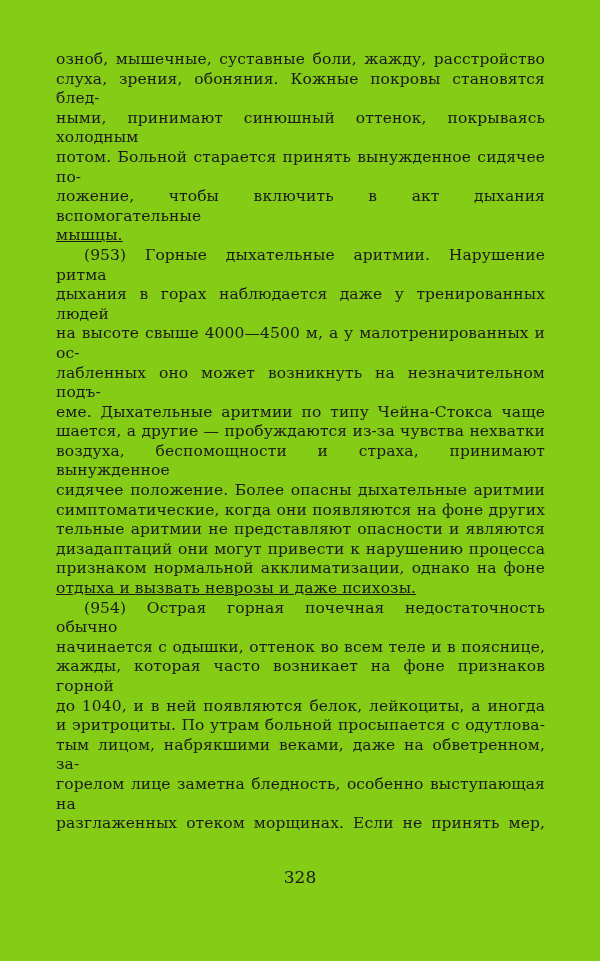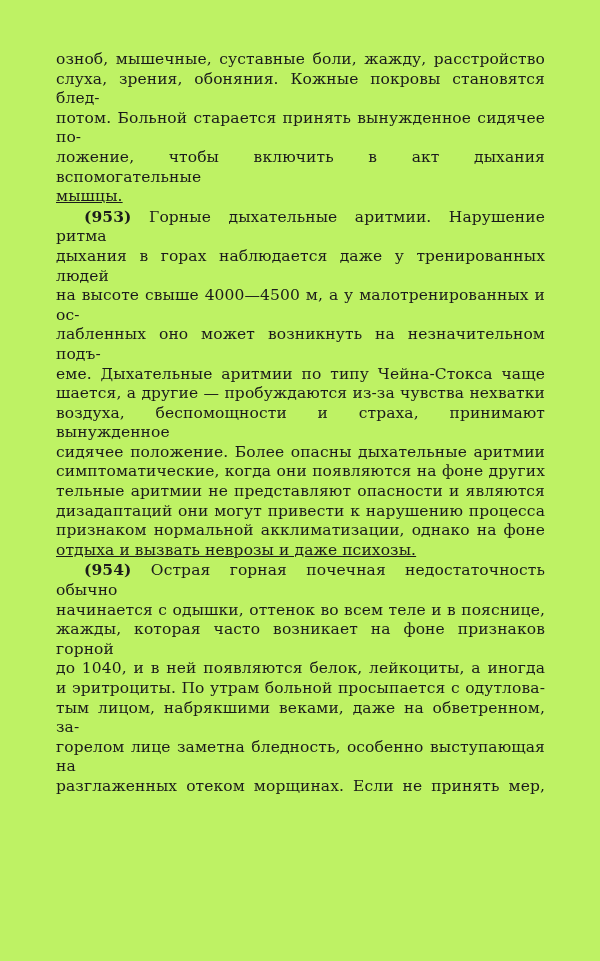--- a/index.html
+++ b/index.html
@@ -5,21 +5,21 @@
   html, body {
     margin: 0;
     padding: 0;
     background: #e8e8e6;
   }
   .book-page {
     position: relative;
     width: 600px;
     height: 961px;
     margin: 0 auto;
-    background: #bef264;
+    background: #84cc16;
     overflow: hidden;
     font-family: "DejaVu Serif", serif;
     color: #1b1b1b;
   }
   .text-block {
     position: absolute;
     left: 56px;
     top: 50px;
     width: 489px;
     font-size: 15.5px;
@@ -37,41 +37,42 @@
     min-height: 19.6px;
   }
   .line.last {
     text-align-last: left;
     text-decoration: underline;
   }
   .line.indent {
     text-indent: 28px;
   }
   .para-number {
-    font-weight: bold;
+    font-weight: normal;
   }
   .page-number {
     position: absolute;
     top: 866px;
     left: 0;
     width: 100%;
     text-align: center;
     font-size: 17px;
     line-height: 22px;
     color: #1b1b1b;
   }
 </style>
 </head>
 <body>
 
 <div class="book-page">
   <div class="text-block">
       <div class="paragraph">
         <div class="line">озноб, мышечные, суставные боли, жажду, расстройство</div>
         <div class="line">слуха, зрения, обоняния. Кожные покровы становятся блед-</div>
+        <div class="line">ными, принимают синюшный оттенок, покрываясь холодным</div>
         <div class="line">потом. Больной старается принять вынужденное сидячее по-</div>
         <div class="line">ложение, чтобы включить в акт дыхания вспомогательные</div>
         <div class="line last">мышцы.</div>
       </div>
       <div class="paragraph">
         <div class="line indent"><span class="para-number">(953)</span> Горные дыхательные аритмии. Нарушение ритма</div>
         <div class="line">дыхания в горах наблюдается даже у тренированных людей</div>
         <div class="line">на высоте свыше 4000—4500 м, а у малотренированных и ос-</div>
         <div class="line">лабленных оно может возникнуть на незначительном подъ-</div>
         <div class="line">еме. Дыхательные аритмии по типу Чейна-Стокса чаще</div>
@@ -88,13 +89,14 @@
         <div class="line indent"><span class="para-number">(954)</span> Острая горная почечная недостаточность обычно</div>
         <div class="line">начинается с одышки, оттенок во всем теле и в пояснице,</div>
         <div class="line">жажды, которая часто возникает на фоне признаков горной</div>
         <div class="line">до 1040, и в ней появляются белок, лейкоциты, а иногда</div>
         <div class="line">и эритроциты. По утрам больной просыпается с одутлова-</div>
         <div class="line">тым лицом, набрякшими веками, даже на обветренном, за-</div>
         <div class="line">горелом лице заметна бледность, особенно выступающая на</div>
         <div class="line">разглаженных отеком морщинах. Если не принять мер,</div>
       </div>
     </div>
+  <div class="page-number">328</div>
 </div>
 
 </body></html>

